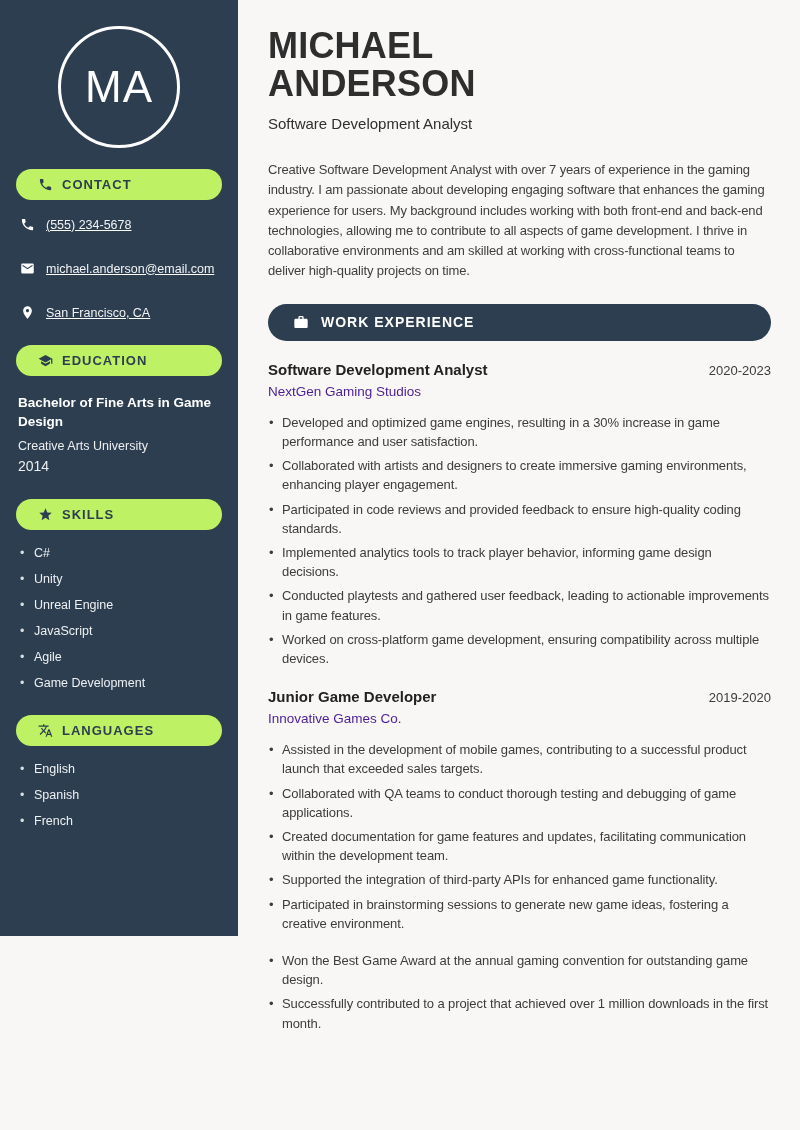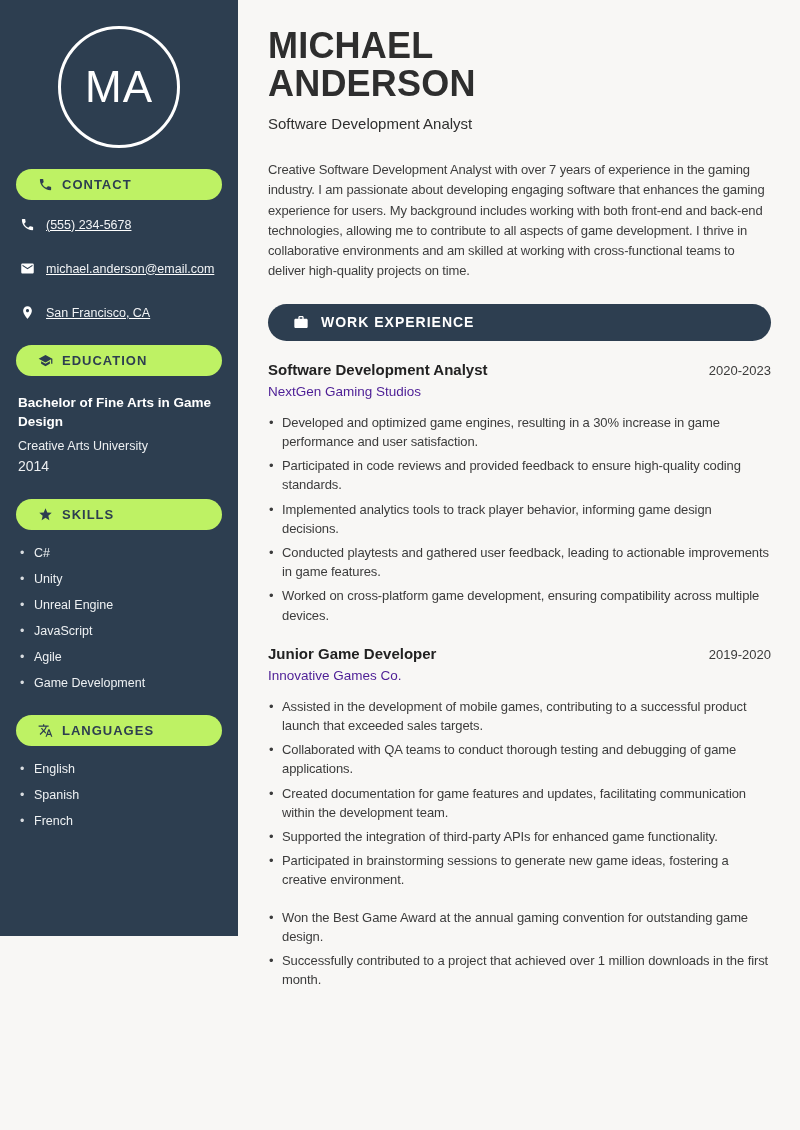--- a/index.html
+++ b/index.html
@@ -162,20 +162,21 @@
   </div>
 
   <section class="job">
     <div class="job-head">
       <span class="job-title">Software Development Analyst</span>
       <span class="job-dates">2020-2023</span>
     </div>
     <div class="company">NextGen Gaming Studios</div>
     <ul class="bullets">
       <li>Developed and optimized game engines, resulting in a 30% increase in game performance and user satisfaction.</li>
+      <li>Collaborated with artists and designers to create immersive gaming environments, enhancing player engagement.</li>
       <li>Participated in code reviews and provided feedback to ensure high-quality coding standards.</li>
       <li>Implemented analytics tools to track player behavior, informing game design decisions.</li>
       <li>Conducted playtests and gathered user feedback, leading to actionable improvements in game features.</li>
       <li>Worked on cross-platform game development, ensuring compatibility across multiple devices.</li>
     </ul>
   </section>
 
   <section class="job">
     <div class="job-head">
       <span class="job-title">Junior Game Developer</span>

